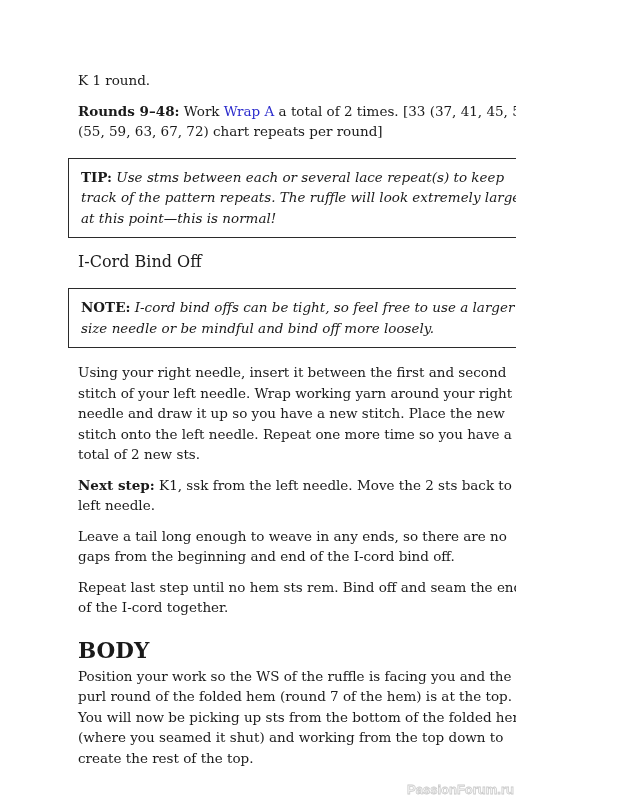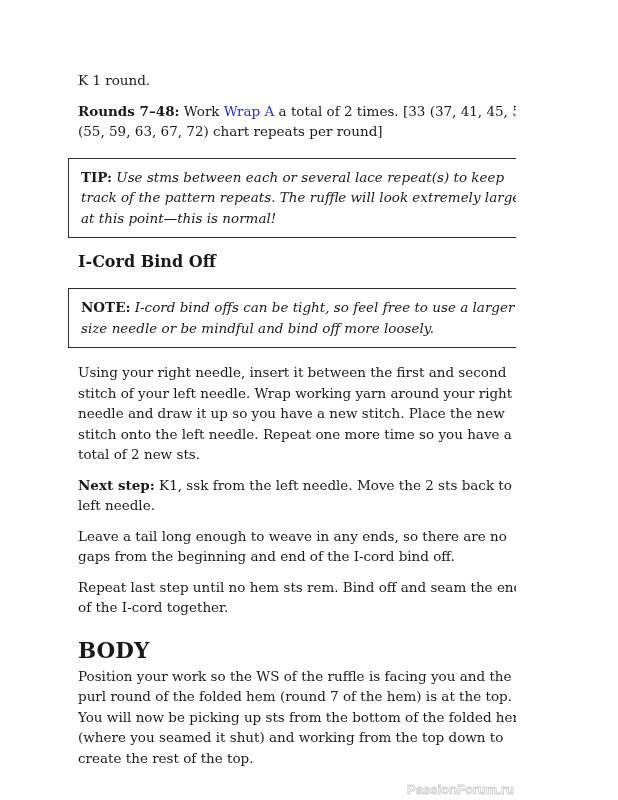--- a/index.html
+++ b/index.html
@@ -35,21 +35,21 @@
     padding: 8px 8px 9px 12px;
     margin: 16px 0 12px 0;
     margin-left: -10px;
     width: 448px;
   }
   .callout .body-italic {
     font-style: italic;
   }
   .h-sub {
     font-size: 16px;
-    font-weight: bold;
+    font-weight: normal;
     margin: 14px 0 10px 0;
     line-height: 20px;
   }
   .h-big {
     font-size: 21.5px;
     font-weight: bold;
     margin: 20px 0 2px 0;
     line-height: 26px;
   }
   a.doc-link {
@@ -73,21 +73,21 @@
 <body>
 
 <div class="page">
   <div class="content">
 
     <p class="para">
       <span>K 1 round.</span>
     </p>
 
     <p class="para">
-      <b class="inline-label">Rounds 7–48:</b><span> Work </span><a class="doc-link">Wrap A</a><span> a total of 2 times. [33 (37, 41, 45, 50) (55, 59, 63, 67, 72) chart repeats per round]</span>
+      <b class="inline-label">Rounds 9–48:</b><span> Work </span><a class="doc-link">Wrap A</a><span> a total of 2 times. [33 (37, 41, 45, 50) (55, 59, 63, 67, 72) chart repeats per round]</span>
     </p>
 
     <div class="callout">
       <b class="inline-label">TIP:</b><span class="body-italic"> Use stms between each or several lace repeat(s) to keep track of the pattern repeats. The ruffle will look extremely large at this point—this is normal!</span>
     </div>
 
     <h2 class="h-sub">I-Cord Bind Off</h2>
 
     <div class="callout">
       <b class="inline-label">NOTE:</b><span class="body-italic"> I-cord bind offs can be tight, so feel free to use a larger size needle or be mindful and bind off more loosely.</span>

